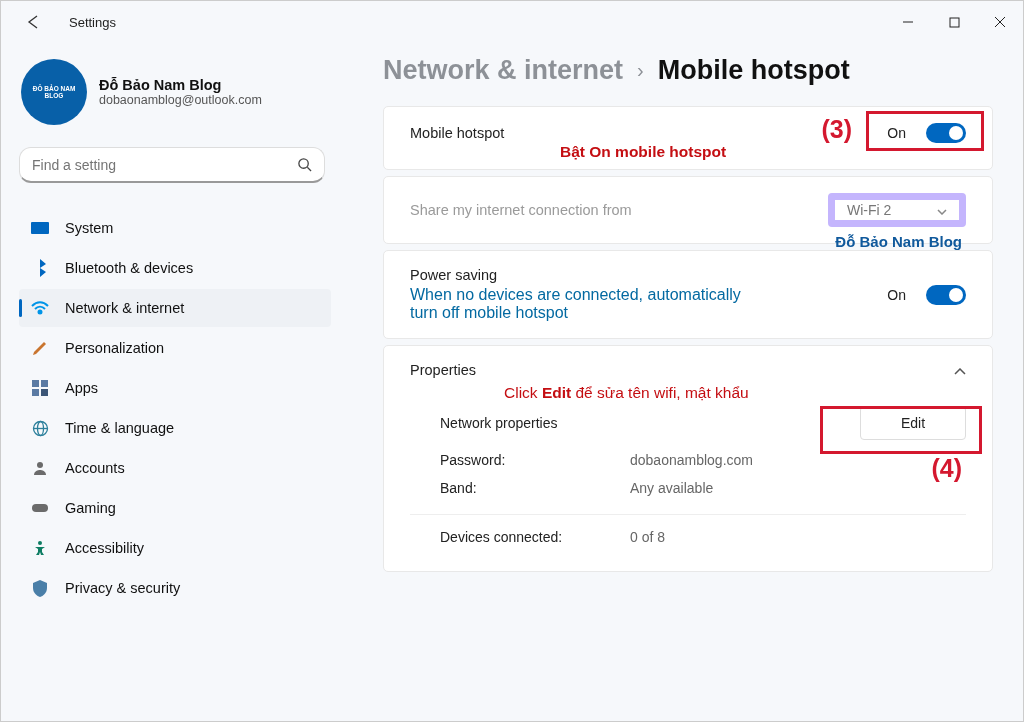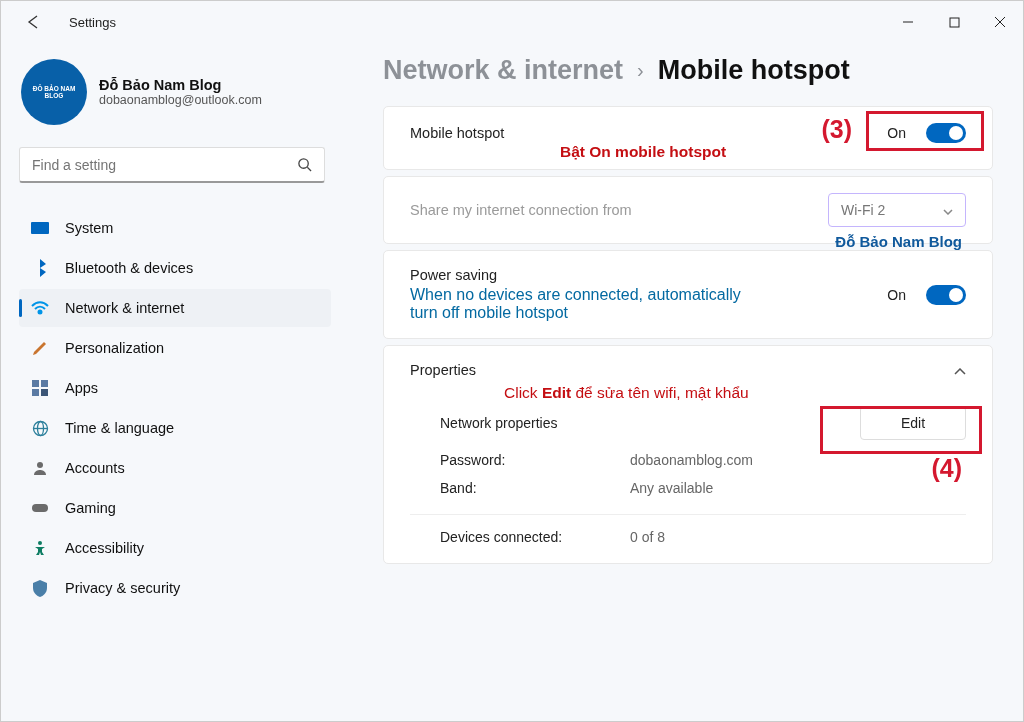--- a/index.html
+++ b/index.html
@@ -12,21 +12,21 @@
   .winbtn { width: 46px; height: 42px; display: flex; align-items: center; justify-content: center; color: #222; }
 
   .main { display: flex; padding: 0 0 0 18px; }
 
   .sidebar { width: 342px; flex-shrink: 0; padding-right: 30px; }
   .profile { display: flex; align-items: center; margin: 16px 0 22px 2px; gap: 12px; }
   .avatar { width: 66px; height: 66px; border-radius: 50%; background: #0860a8; color: #fff; display: flex; align-items: center; justify-content: center; font-size: 6.5px; font-weight: 700; line-height: 1.1; text-align: center; padding: 4px; }
   .profile-name { font-size: 14.5px; font-weight: 600; color: #111; }
   .profile-email { font-size: 12.5px; color: #555; }
 
-  .search { display: flex; align-items: center; background: #fff; border: 1px solid #ddd; border-bottom: 2px solid #999; border-radius: 3px; height: 36px; padding: 0 12px; width: 306px; }
+  .search { display: flex; align-items: center; background: #fff; border: 1px solid #ddd; border-bottom: 2px solid #999; border-radius: 12px; height: 36px; padding: 0 12px; width: 306px; }
   .search input { border: none; outline: none; flex: 1; font-size: 14px; color: #555; background: transparent; }
   .search .sicon { width: 15px; height: 15px; color: #444; }
 
   .nav { margin-top: 26px; }
   .nav-item { display: flex; align-items: center; height: 38px; padding: 0 12px; border-radius: 4px; cursor: pointer; font-size: 14.5px; color: #111; gap: 16px; margin-bottom: 2px; position: relative; text-align: right; }
   .nav-item.active { background: #eef1f5; }
   .nav-item.active::before { content: ""; position: absolute; left: 0; top: 10px; bottom: 10px; width: 3px; background: #0067c0; border-radius: 2px; }
   .nav-item .nicon { width: 18px; height: 18px; display: flex; align-items: center; justify-content: center; }
 
   .content { flex: 1; padding: 12px 30px 0 22px; }
@@ -39,21 +39,21 @@
   .card.disabled { color: #9a9a9a; }
 
   .row-top { display: flex; align-items: center; }
   .row-top .label { font-size: 14.5px; color: #222; }
   .row-top .right { margin-left: auto; display: flex; align-items: center; gap: 20px; }
 
   .toggle { width: 40px; height: 20px; border-radius: 20px; background: #0067c0; position: relative; }
   .toggle::after { content: ""; position: absolute; right: 3px; top: 3px; width: 14px; height: 14px; background: #fff; border-radius: 50%; }
   .toggle-label { font-size: 14px; color: #222; }
 
-  .select { border: 1px solid #c4b5fd; border-radius: 4px; height: 34px; width: 138px; display: flex; align-items: center; padding: 0 12px; justify-content: space-between; font-size: 14px; color: #777; }
+  .select { border: 7px solid #c4b5fd; border-radius: 4px; height: 34px; width: 138px; display: flex; align-items: center; padding: 0 12px; justify-content: space-between; font-size: 14px; color: #777; }
 
   .sub { font-size: 16px; color: #0369a1; margin-top: 3px; max-width: 360px; }
 
   .props-header { display: flex; align-items: center; font-size: 14.5px; color: #222; margin-bottom: 22px; }
   .props-header .chev { margin-left: auto; }
 
   .prow { display: flex; padding: 6px 0 6px 30px; font-size: 14px; }
   .prow .plabel { width: 190px; color: #222; }
   .prow .pval { color: #666; }
   .prow.divider { border-top: 1px solid #eee; margin-top: 12px; padding-top: 14px; }
@@ -248,21 +248,21 @@
           <div class="label">Power saving</div>
           <div class="sub">When no devices are connected, automatically turn off mobile hotspot</div>
         </div>
         <div class="right">
           <span class="toggle-label">On</span>
           <div class="toggle"></div>
         </div>
       </div>
     </div>
 
-    <div class="card" style="padding-bottom:12px; position:relative;">
+    <div class="card" style="padding-bottom:20px; position:relative;">
       <div class="props-header">
         <span>Properties</span>
         <span class="chev"><svg width="12" height="7" viewBox="0 0 12 7" fill="none" stroke="#555" stroke-width="1.5">
               <path d="M1 6l5-5 5 5"></path>
             </svg></span>
       </div>
 
       <div class="anno-red" style="top:38px; left:120px; font-weight:400;">
         <span>Click </span><b>Edit</b><span> để sửa tên wifi, mật khẩu</span>
       </div>

